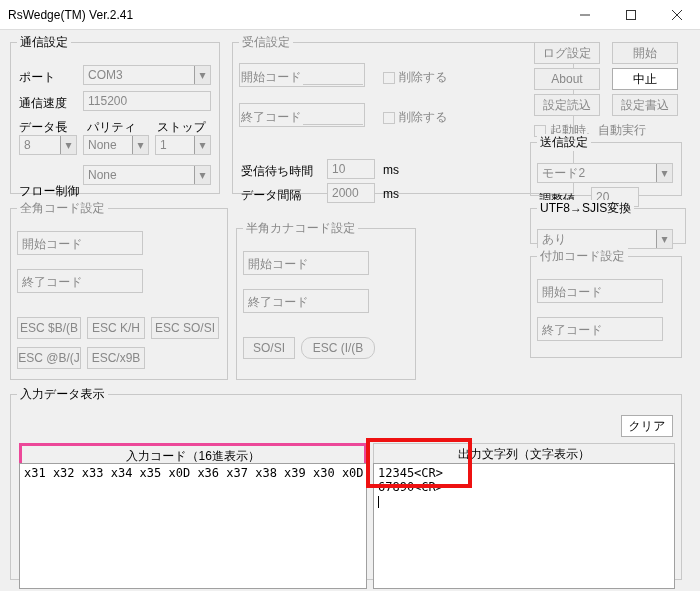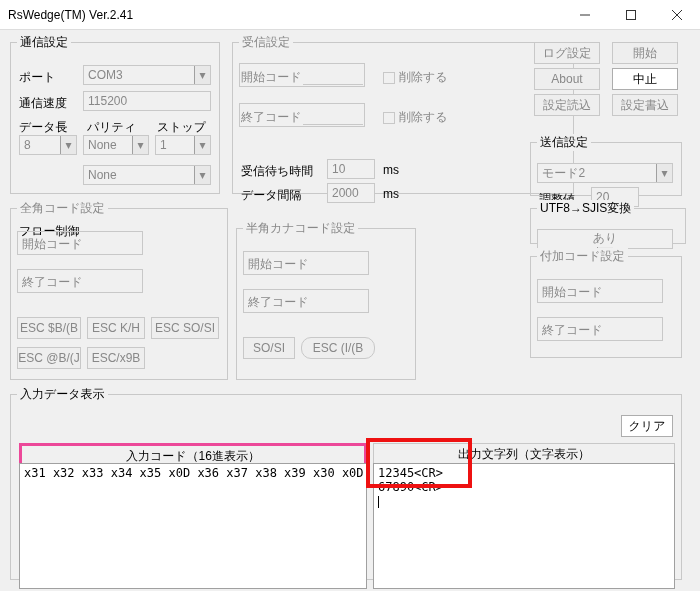--- a/index.html
+++ b/index.html
@@ -172,21 +172,21 @@
       <span class="arrow">▾</span>
     </div>
     <div class="combo disabled" style="left:72px; top:84px; width:66px;">
       <span class="val">None</span>
       <span class="arrow">▾</span>
     </div>
     <div class="combo disabled" style="left:144px; top:84px; width:56px;">
       <span class="val">1</span>
       <span class="arrow">▾</span>
     </div>
-    <label class="lbl" style="position:absolute; left:8px; top:132px;margin-top:40px;">フロー制御</label>
+    <label class="lbl" style="position:absolute; left:8px; top:132px;">フロー制御</label>
     <div class="combo disabled" style="left:72px; top:114px; width:128px;">
       <span class="val">None</span>
       <span class="arrow">▾</span>
     </div>
   </fieldset>
 
   <fieldset class="disabled" style="left:232px; top:4px; width:342px; height:160px;">
     <legend>受信設定</legend>
     <label class="lbl" style="position:absolute; left:8px; top:18px; color:#888;">開始コード</label>
     <input class="textbox disabled" readonly="" style="left: 70px; top: 14px; width: 60px; border-top: none; border-left: none; border-right: none;">
@@ -210,34 +210,38 @@
     <label class="lbl" style="position:absolute; left:150px; top:136px;">ms</label>
   </fieldset>
 
   <div class="btn disabled" style="left:534px; top:12px; width:66px;">ログ設定</div>
   <div class="btn disabled" style="left:534px; top:38px; width:66px;">About</div>
   <div class="btn disabled" style="left:534px; top:64px; width:66px;">設定読込</div>
   <div class="btn disabled" style="left:612px; top:12px; width:66px;">開始</div>
   <div class="btn" style="left:612px; top:38px; width:66px; background:#fff;text-align:right;">中止</div>
   <div class="btn disabled" style="left:612px; top:64px; width:66px;">設定書込</div>
 
+  <div class="checkbox disabled" style="left:534px; top:92px;">
+    <span class="box"></span>
+      <span>起動時、自動実行</span>
+  </div>
 
   <fieldset style="left:530px; top:104px; width:152px; height:62px;">
     <legend>送信設定</legend>
     <div class="combo disabled" style="left:6px; top:12px; width:136px;">
       <span class="val">モード2</span>
       <span class="arrow">▾</span>
     </div>
     <label class="lbl" style="position:absolute; left:8px; top:40px;">調整値</label>
     <input class="textbox disabled" readonly="" style="left: 60px; top: 36px; width: 48px;" value="20">
   </fieldset>
 
   <fieldset style="left:530px; top:170px; width:156px; height:44px;">
     <legend>UTF8→SJIS変換</legend>
-    <div class="combo disabled" style="left:6px; top:12px; width:136px;flex-direction:column;">
+    <div class="combo disabled" style="left:6px; top:12px; width:136px;">
       <span class="val">あり</span>
       <span class="arrow">▾</span>
     </div>
   </fieldset>
 
   <fieldset class="disabled" style="left:10px; top:170px; width:218px; height:180px;">
     <legend>全角コード設定</legend>
     <div style="position:absolute; left:6px; top:14px; width:126px; height:24px; border:1px solid #c8c8c8; color:#888; padding:4px;">
       <span>開始コード</span>
     </div>

